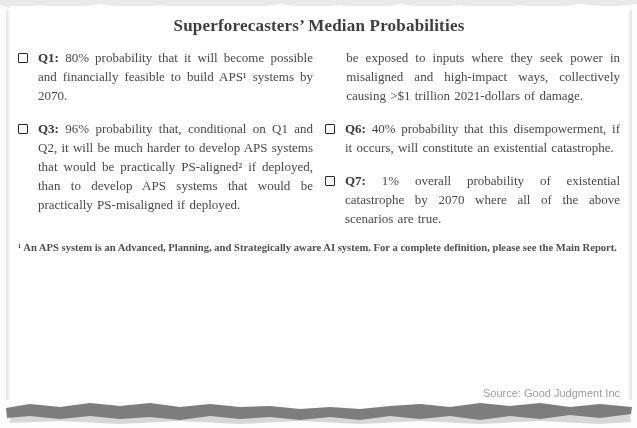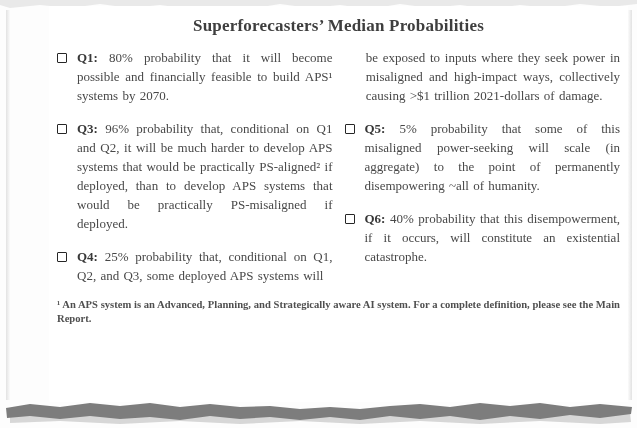--- a/index.html
+++ b/index.html
@@ -8,21 +8,21 @@
     font-family:"Liberation Serif","DejaVu Serif",serif;
   }
   .torn-top{position:absolute;left:0;top:0;}
   .torn-bottom{position:absolute;left:0;bottom:0;}
   .edge-left{position:absolute;left:6px;top:10px;bottom:28px;width:4px;
     background:linear-gradient(90deg,#e2e2e2,#fbfbfb);}
   .edge-right{position:absolute;right:5px;top:10px;bottom:28px;width:4px;
     background:linear-gradient(270deg,#e2e2e2,#fbfbfb);}
   .paper{
     position:absolute;left:10px;right:9px;top:6px;bottom:26px;
-    background:#ffffff;padding:0 6px;box-sizing:border-box;margin-left:39px;
+    background:#ffffff;padding:0 6px;box-sizing:border-box;
   }
   .title{
     margin:10px 0 12px 0;text-align:center;
     font-size:17px;font-weight:bold;color:#3e3e3e;letter-spacing:.2px;
   }
   .columns{display:flex;gap:12px;padding:0 2px;}
   .col{flex:1;min-width:0;}
   .item{display:flex;margin:0 0 14px 0;}
   .item:last-child{margin-bottom:0;}
   .bullet{
@@ -67,46 +67,43 @@
 
       <div class="col">
         <div class="item">
           <span class="bullet"></span>
           <p><b class="qlabel">Q1:</b> <span>80% probability that it will become possible and financially feasible to build APS¹ systems by 2070.</span></p>
         </div>
         <div class="item">
           <span class="bullet"></span>
           <p><b class="qlabel">Q3:</b> <span>96% probability that, conditional on Q1 and Q2, it will be much harder to develop APS systems that would be practically PS-aligned² if deployed, than to develop APS systems that would be practically PS-misaligned if deployed.</span></p>
         </div>
-        <div class="item">
-          <span class="bullet"></span>
-          <p><b class="qlabel">Q4:</b> <span>25% probability that, conditional on Q1, Q2, and Q3, some deployed APS systems will</span></p>
-        </div>
       </div>
 
       <div class="col">
         <div class="item cont">
           <p><span>be exposed to inputs where they seek power in misaligned and high-impact ways, collectively causing &gt;$1 trillion 2021-dollars of damage.</span></p>
         </div>
         <div class="item">
           <span class="bullet"></span>
-          <p><b class="qlabel">Q5:</b> <span>5% probability that some of this misaligned power-seeking will scale (in aggregate) to the point of permanently disempowering ~all of humanity.</span></p>
+          <p><b class="qlabel">Q6:</b> <span>40% probability that this disempowerment, if it occurs, will constitute an existential catastrophe.</span></p>
         </div>
         <div class="item">
           <span class="bullet"></span>
-          <p><b class="qlabel">Q6:</b> <span>40% probability that this disempowerment, if it occurs, will constitute an existential catastrophe.</span></p>
+          <p><b class="qlabel">Q7:</b> <span>1% overall probability of existential catastrophe by 2070 where all of the above scenarios are true.</span></p>
         </div>
       </div>
 
     </div>
 
     <div class="footnotes">
       <p>¹ An APS system is an Advanced, Planning, and Strategically aware AI system. For a complete definition, please see the Main Report.</p>
     </div>
 
+    <div class="source">Source: Good Judgment Inc</div>
 
   </div>
 
   <svg class="torn-bottom" width="637" height="30" viewBox="0 0 637 30" aria-hidden="true">
     <path fill="#c9c9c9" opacity="0.75" d="M10,14 L60,12 L120,15 L180,12 L240,15 L300,13 L360,16 L420,13 L480,16 L540,13 L600,16 L630,14 L631,24 L600,26 L540,23 L480,26 L420,23 L360,26 L300,23 L240,26 L180,23 L120,26 L60,23 L10,25 Z"></path>
     <path fill="#7d7d7d" d="M6,10 L30,6 L60,9 L90,5 L120,8 L150,5 L180,9 L210,6 L240,9 L270,8 L300,11 L330,9 L360,11 L390,8 L420,6 L450,9 L480,5 L510,8 L540,5 L570,9 L600,6 L632,9 L631,16 L600,20 L570,17 L540,21 L510,18 L480,22 L450,18 L420,21 L390,18 L360,22 L330,19 L300,22 L270,19 L240,21 L210,18 L180,22 L150,19 L120,21 L90,18 L60,21 L30,18 L7,20 Z"></path>
   </svg>
 
 </div>
 

